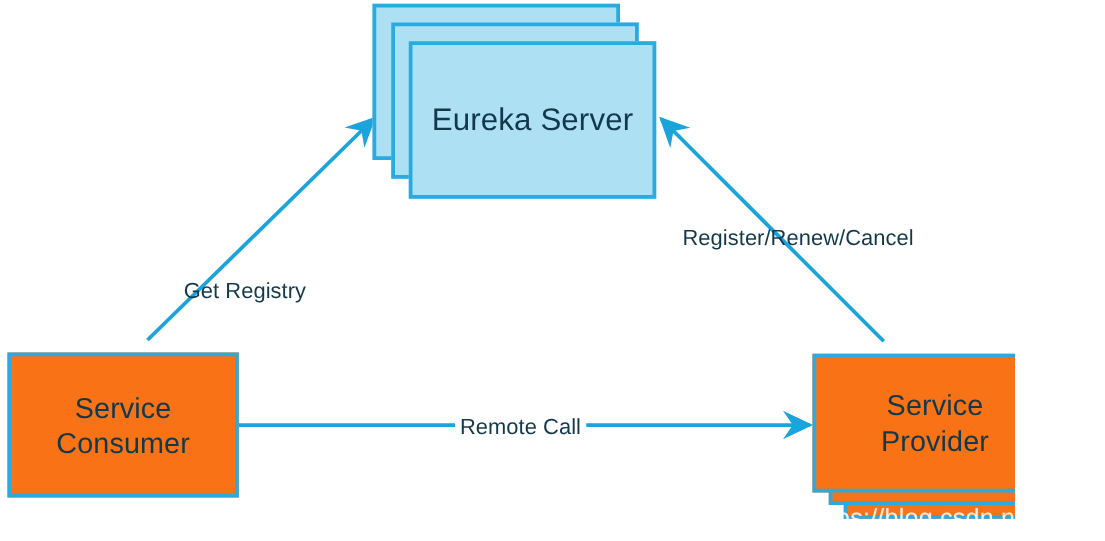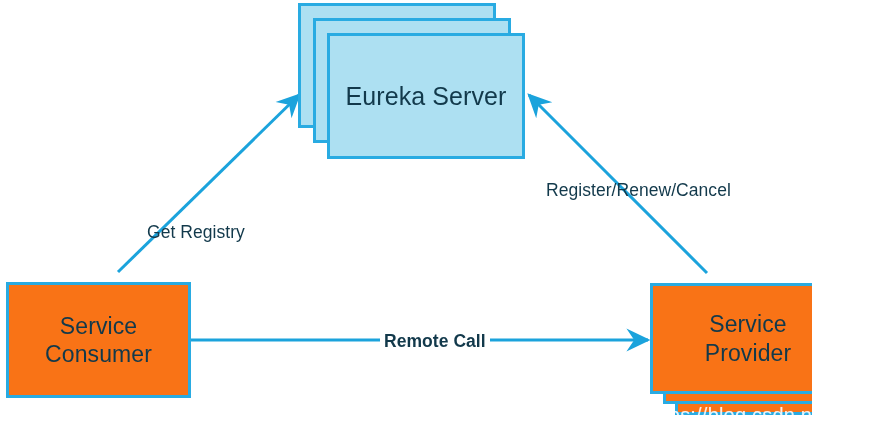--- a/index.html
+++ b/index.html
@@ -62,21 +62,21 @@
     font-size: 17.5px;
     white-space: nowrap;
     letter-spacing: 0.05px;
   }
   .edge-label.on-line {
     background: #ffffff;
     padding: 0 4px;
   }
   #label-get-registry      { left: 147px; top: 180px; margin-top: 42px; }
   #label-register-renew    { left: 546px; top: 180px; }
-  #label-remote-call       { left: 380px; top: 331px; font-weight: bold; }
+  #label-remote-call       { left: 364px; top: 331px; }
 
   #watermark {
     position: absolute;
     left: 646px;
     top: 404px;
     font-size: 20px;
     color: rgba(255,255,255,0.82);
     letter-spacing: 0.2px;
     white-space: nowrap;
     text-shadow: 0 0 1px rgba(255,255,255,0.35);

